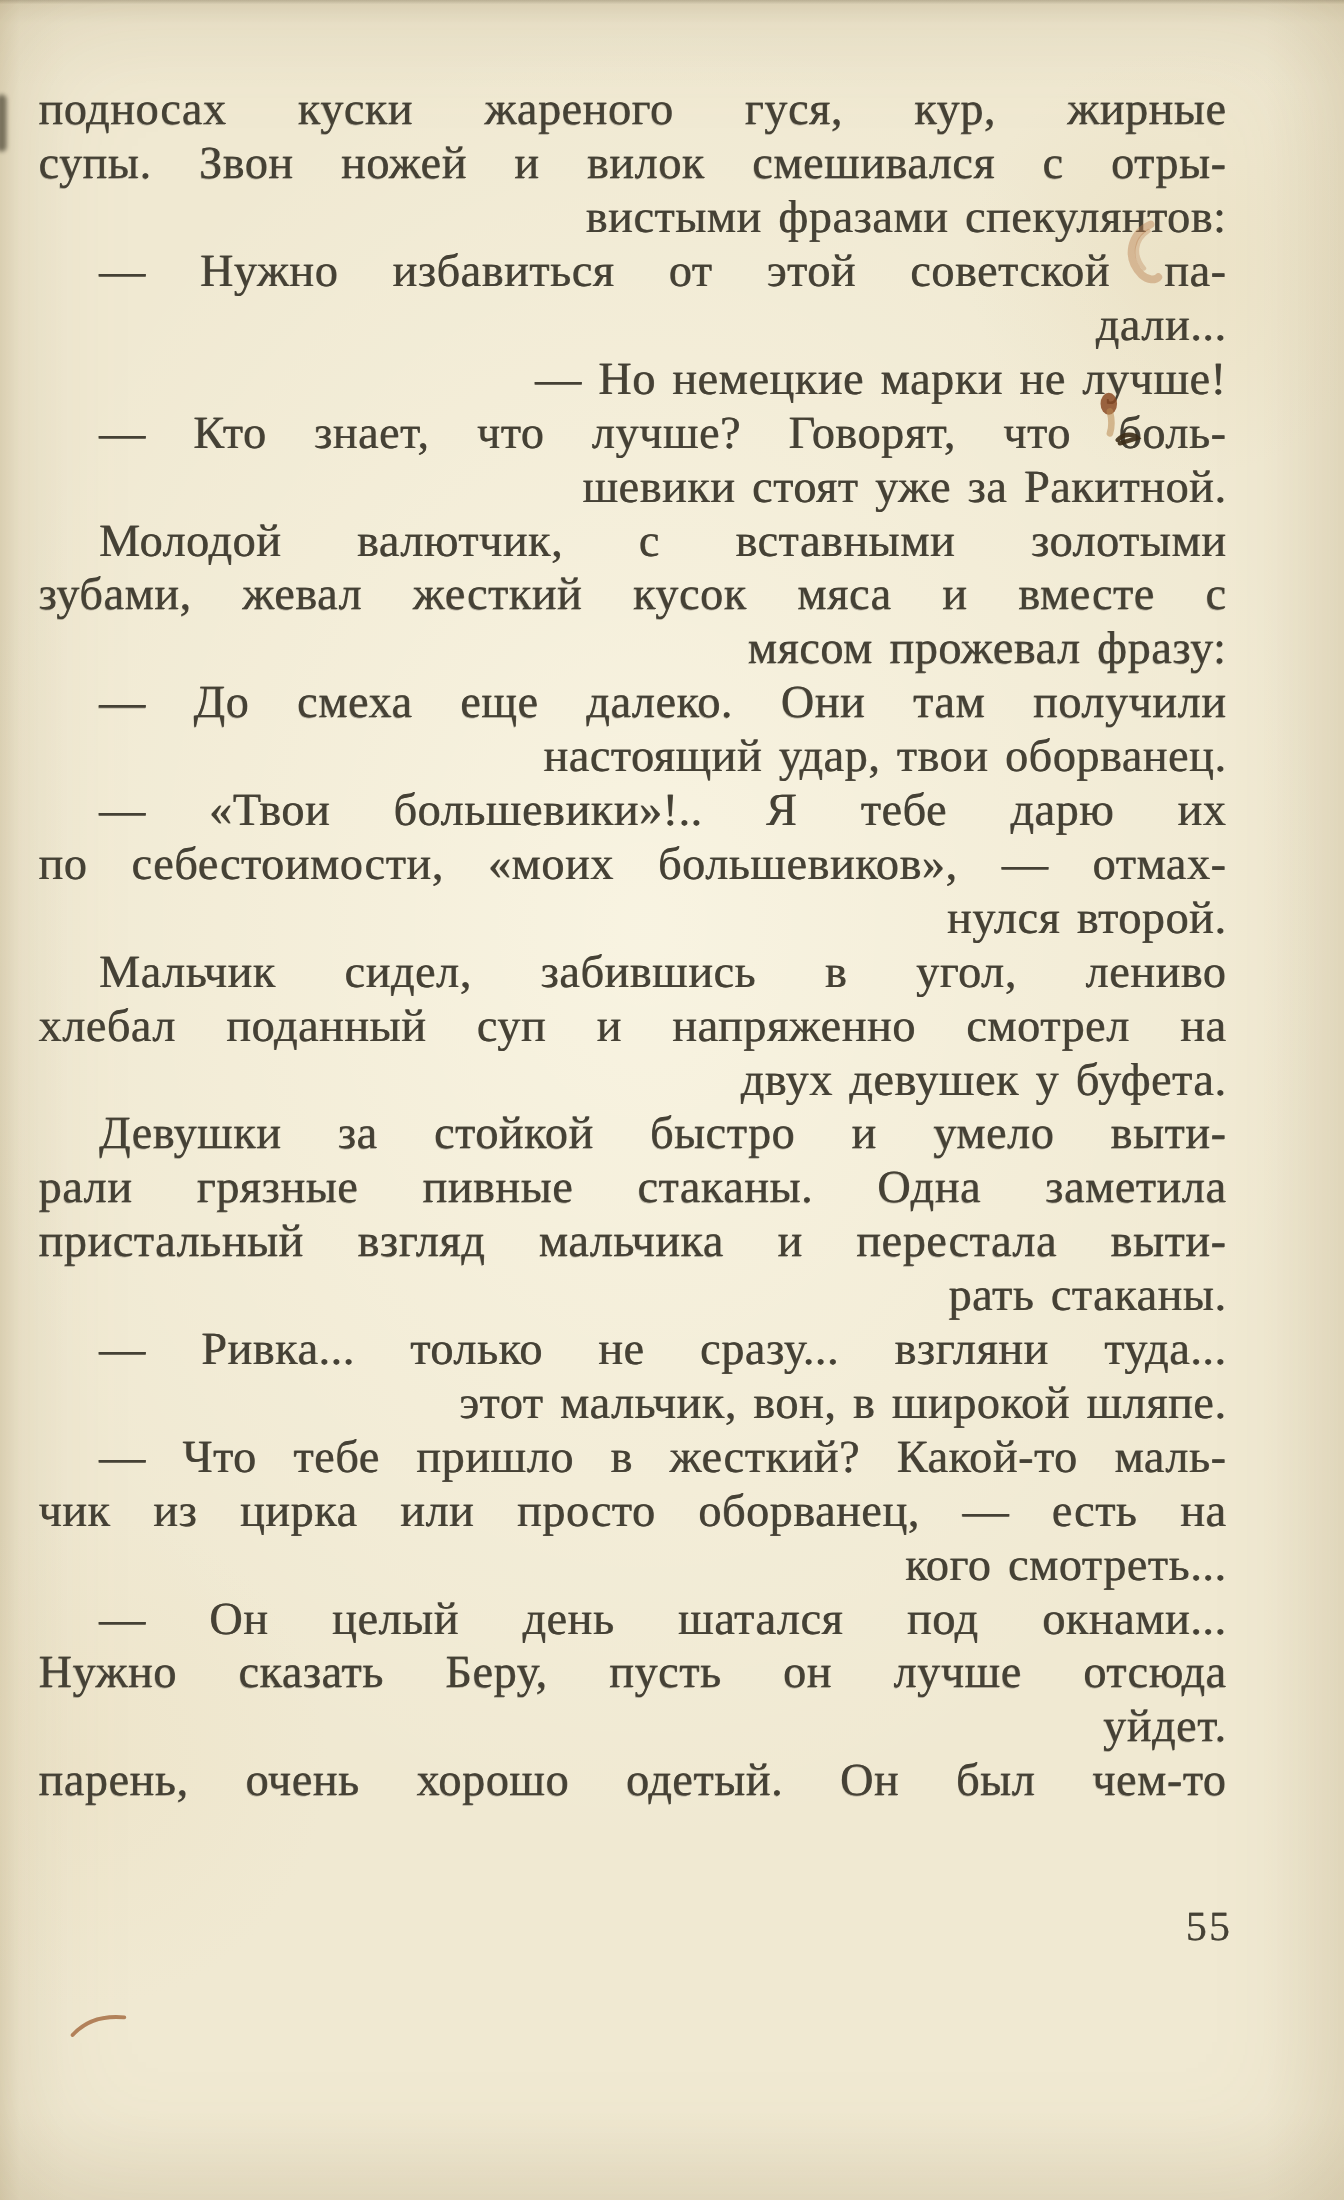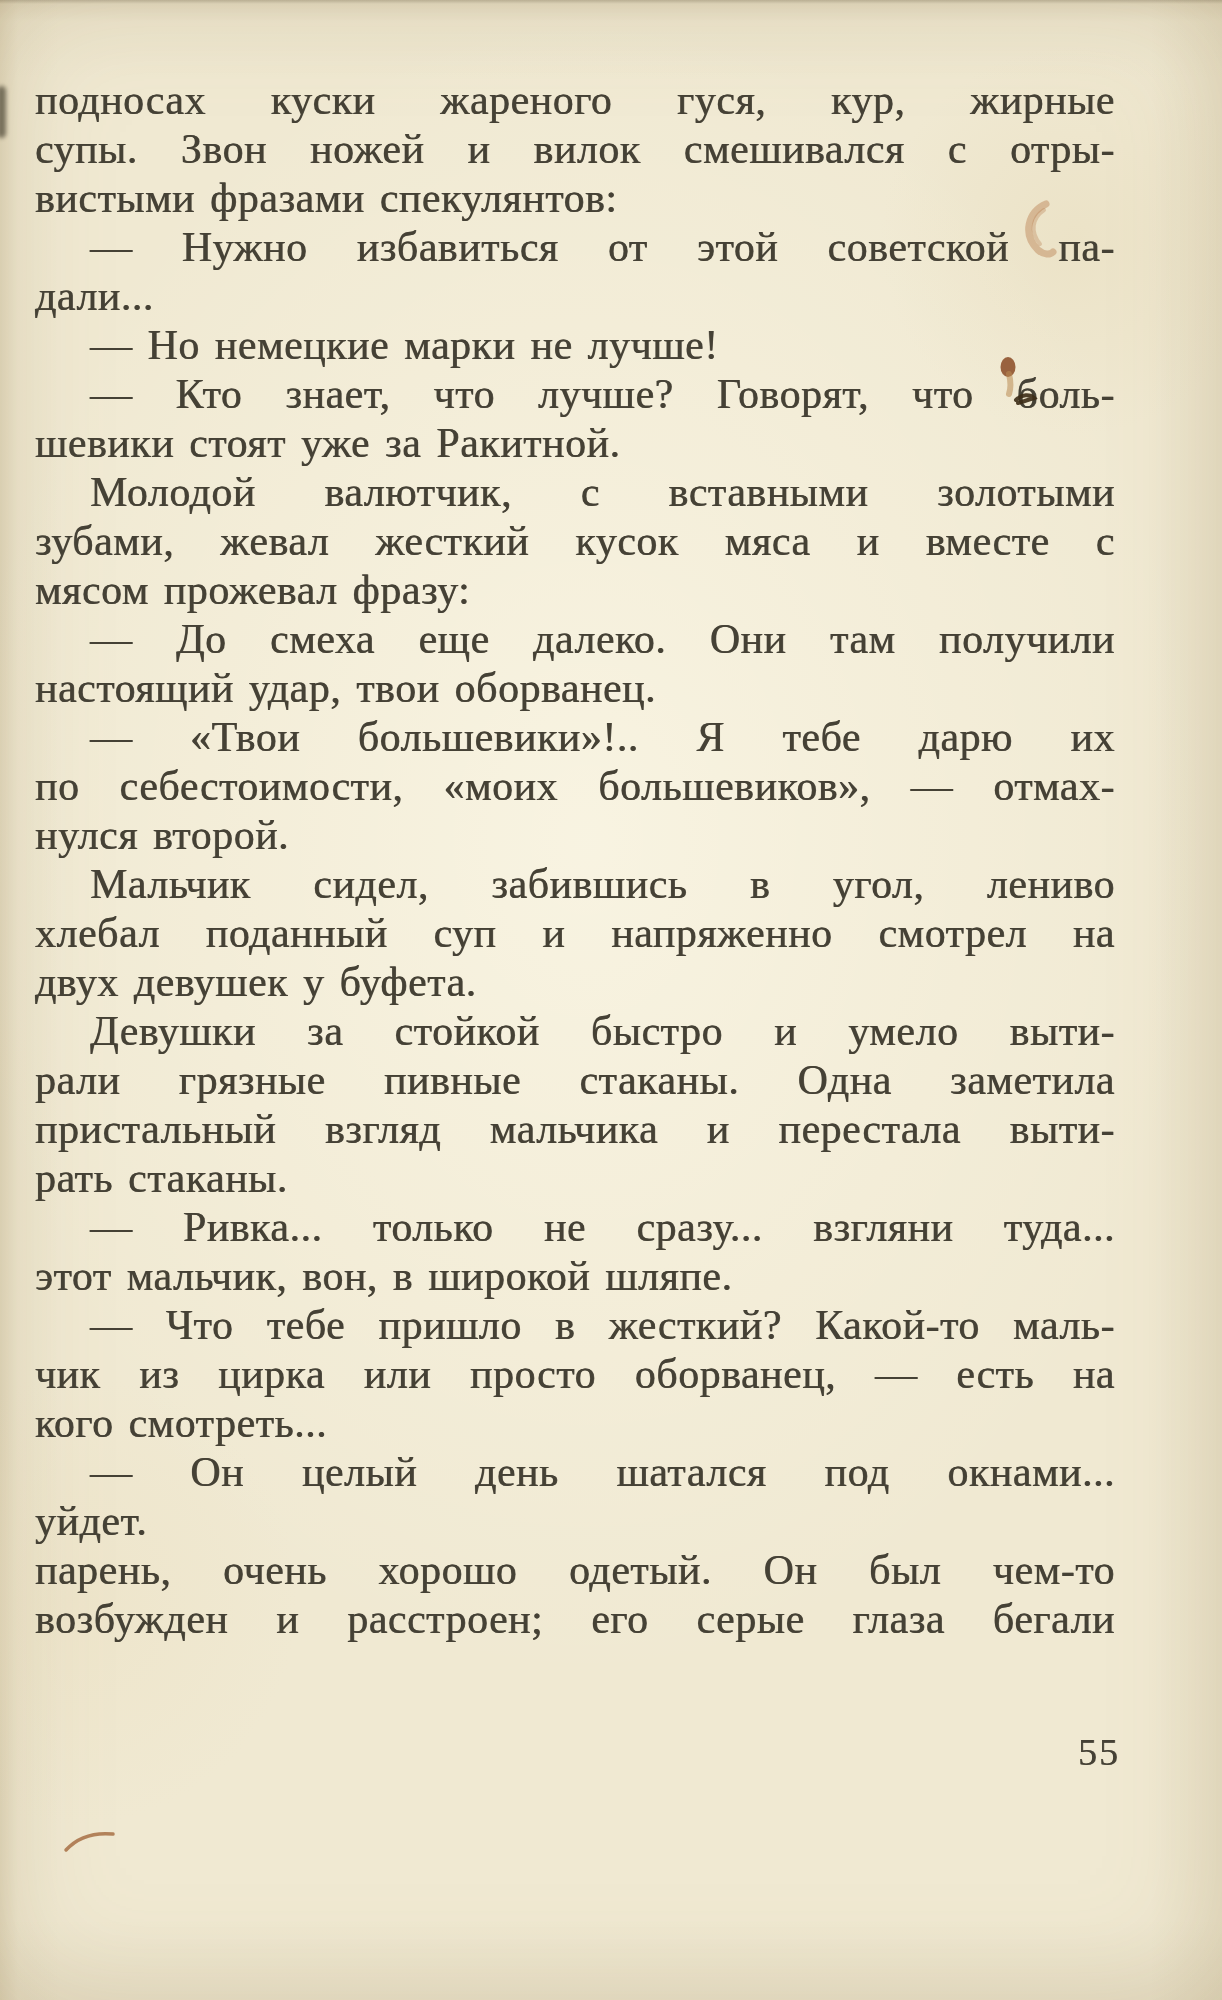--- a/index.html
+++ b/index.html
@@ -32,21 +32,21 @@
     width: 1080px;
     color: var(--ink, #454135);
   }
   .line {
     font-size: 42px;
     line-height: 49px;
     height: 49px;
     letter-spacing: 0.5px;
     word-spacing: 4px;
     white-space: nowrap;
-    text-align: left;
+    text-align: right;
     color: var(--ink, #454135);
     text-shadow: 0.45px 0 0 rgba(62,58,48,0.75), -0.3px 0.3px 0 rgba(62,58,48,0.35);
   }
   .line.just {
     white-space: normal;
     text-align: justify;
     text-align-last: justify;
   }
   .line.indent {
     padding-left: 55px;
@@ -122,23 +122,23 @@
       <div class="line just indent">Девушки за стойкой быстро и умело выти-</div>
       <div class="line just">рали грязные пивные стаканы. Одна заметила</div>
       <div class="line just">пристальный взгляд мальчика и перестала выти-</div>
       <div class="line">рать стаканы.</div>
       <div class="line just indent">— Ривка... только не сразу... взгляни туда...</div>
       <div class="line">этот мальчик, вон, в широкой шляпе.</div>
       <div class="line just indent">— Что тебе пришло в жесткий? Какой-то маль-</div>
       <div class="line just">чик из цирка или просто оборванец, — есть на</div>
       <div class="line">кого смотреть...</div>
       <div class="line just indent">— Он целый день шатался под окнами...</div>
+      <div class="line just">Нужно сказать Беру, пусть он лучше отсюда</div>
       <div class="line">уйдет.</div>
       <div class="line just">парень, очень хорошо одетый. Он был чем-то</div>
-      <div class="line just">возбужден и расстроен; его серые глаза бегали</div>
     </div>
 
   <div class="page-number">55</div>
 
   <svg class="mark crescent" width="48" height="60" viewBox="0 0 48 60">
     <path d="M 32 4 C 14 12, 8 34, 24 50 C 30 55, 36 55, 39 52" fill="none" stroke-width="7" stroke-linecap="round" opacity="0.45" stroke="#bb8152"></path>
     <path d="M 30 10 C 18 18, 16 32, 26 44" fill="none" stroke-width="4" stroke-linecap="round" opacity="0.35" stroke="#bb8152"></path>
   </svg>
 
   <svg class="mark inkdrop" width="50" height="58" viewBox="0 0 50 58">

